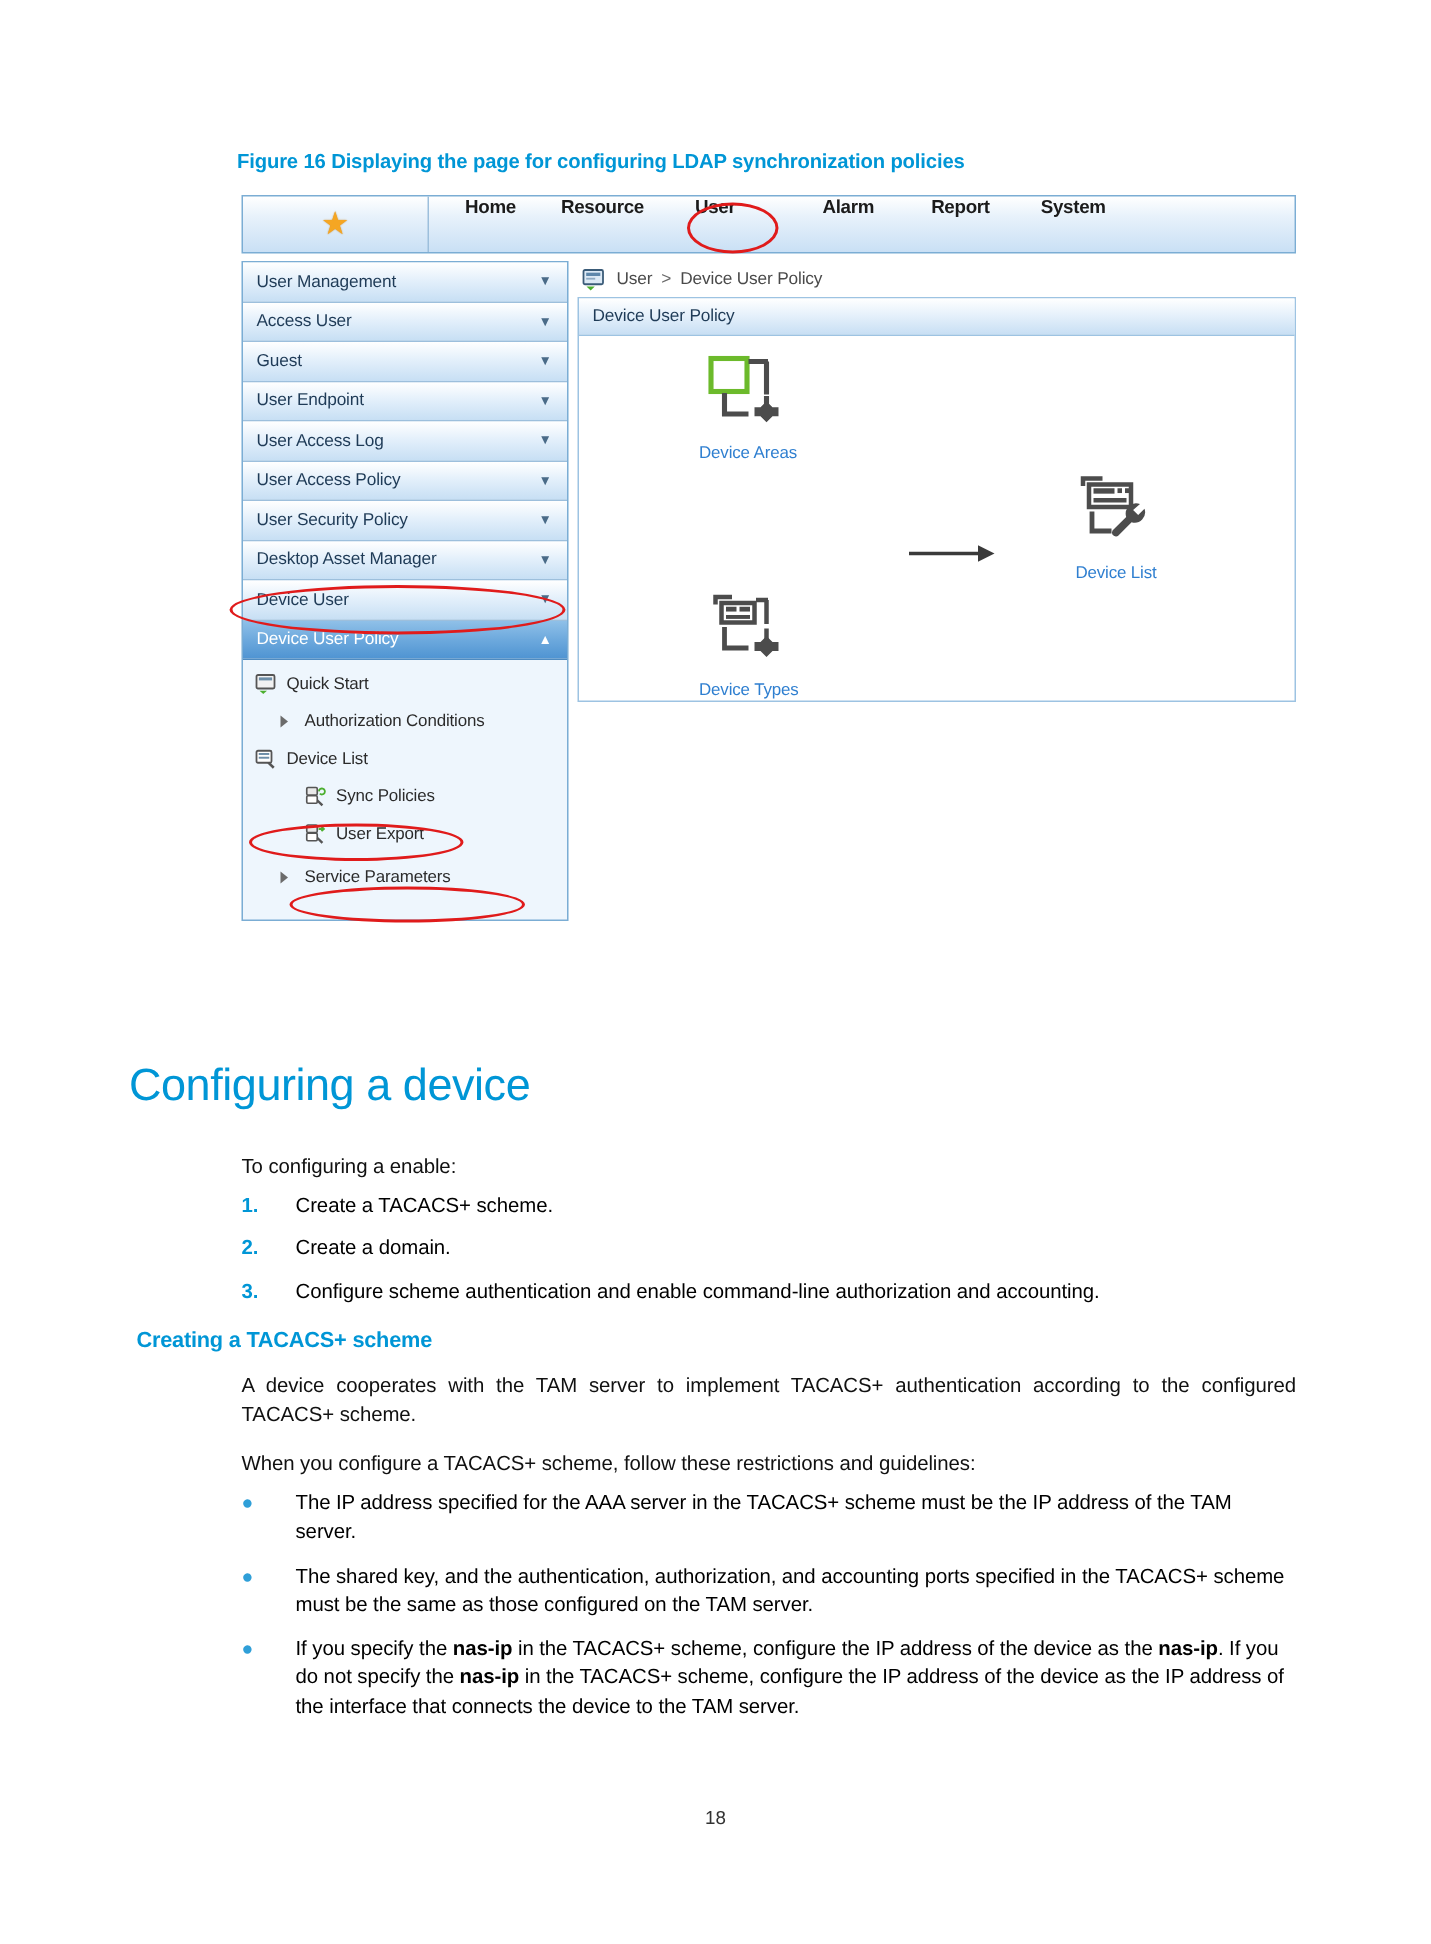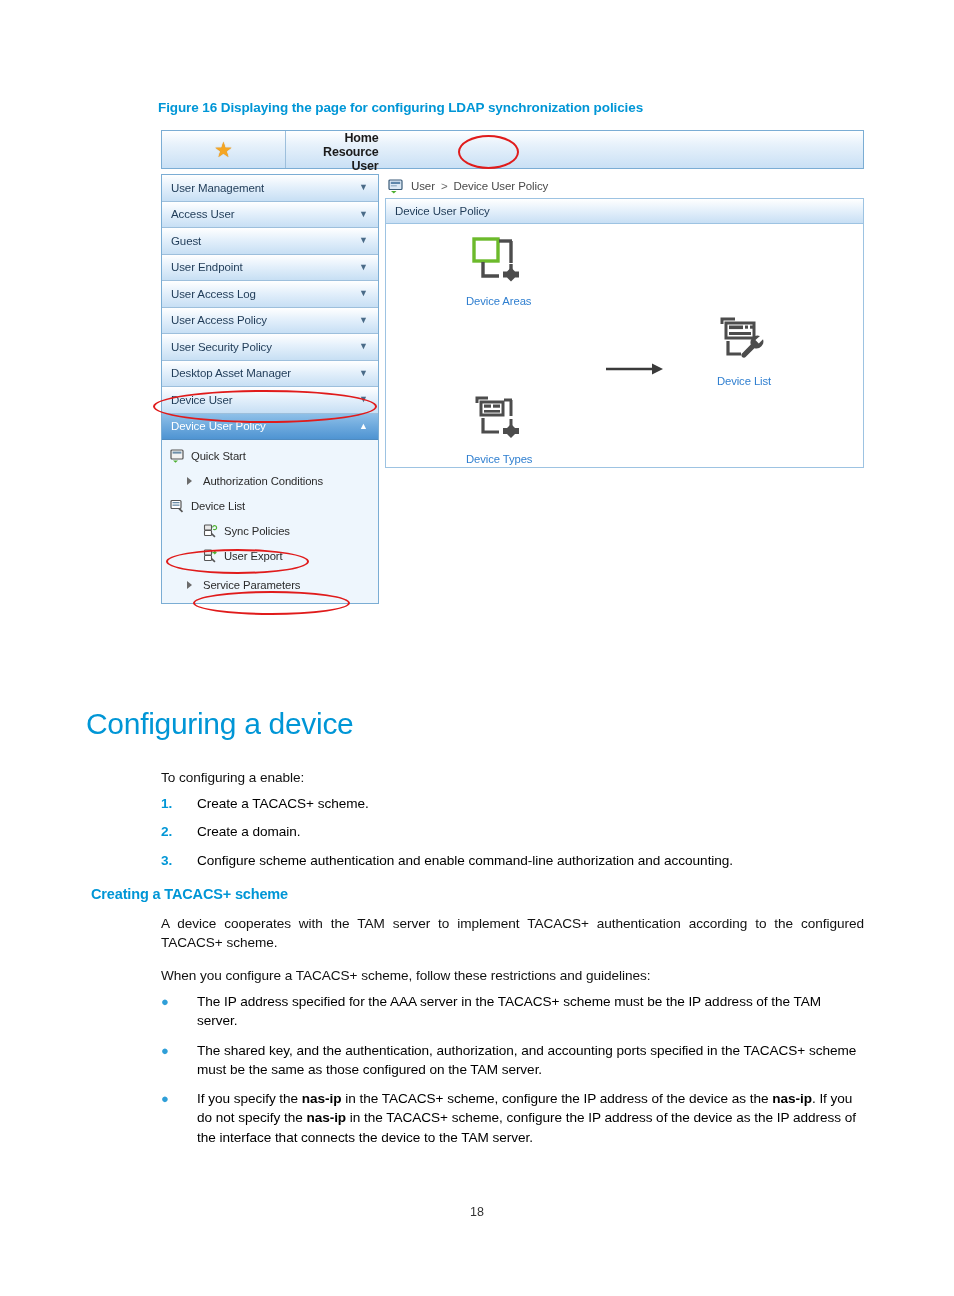--- a/index.html
+++ b/index.html
@@ -60,23 +60,22 @@
     box-sizing: border-box;
   }
   .star-icon {
     font-size: 21px;
     color: #f5a623;
     line-height: 1;
     text-shadow: 0 0 1px #c8811a;
   }
   .nav-tabs {
     display: flex;
-    align-items: flex-end;
+    align-items: flex-start;
     height: 100%;
-    flex-direction: column;
   }
   .nav-tab {
     font-size: 12.5px;
     font-weight: bold;
     color: #1b1b1b;
     padding: 0 0;
     white-space: nowrap;
     letter-spacing: -0.2px;
   }
   .nt-home   { margin-left: 24px; }
@@ -88,21 +87,21 @@
 
   
   .sidebar {
     position: absolute;
     left: 0;
     top: 44px;
     width: 218px;
     background: #eef6fd;
     border: 1px solid #7badd4;
     box-sizing: border-box;
-    padding-bottom: 6px;
+    padding-bottom: 16px;
   }
   .side-acc {
     height: 26.5px;
     box-sizing: border-box;
     background: linear-gradient(to bottom, #ffffff 0%, #e4f0fb 45%, #c7dff4 100%);
     border-bottom: 1px solid #9dbfdc;
     display: flex;
     align-items: center;
     justify-content: space-between;
     padding: 0 10px 0 9px;

